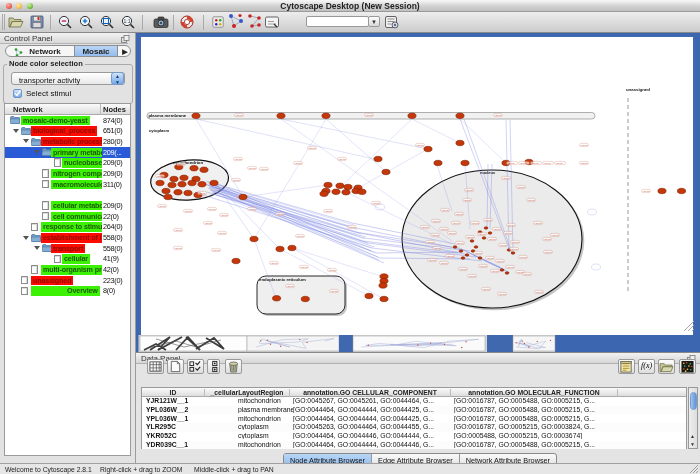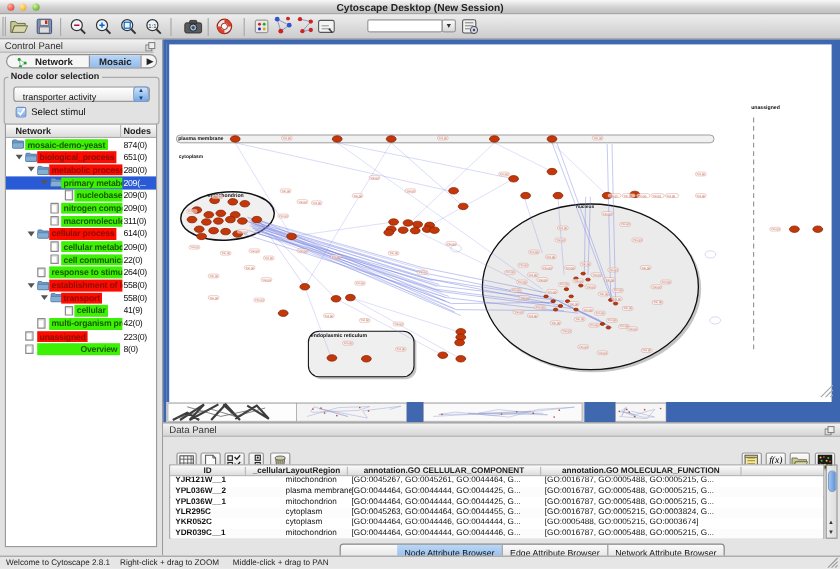--- a/index.html
+++ b/index.html
@@ -48,32 +48,32 @@
 #netwin{left:3px;top:2px;width:556px;height:300px;background:#fff;border:2px solid #3e68b2;border-bottom:none;}
 #nettitle{left:0;top:0;width:552px;height:10px;background:linear-gradient(#f4f4f4,#c6c6c6);border-bottom:1px solid #909090;border-radius:4px 4px 0 0;}
 #nettitle span{position:absolute;left:0;top:0.5px;width:100%;text-align:center;font-size:7.5px;font-weight:bold;color:#222;}
 .ntl{width:5px;height:5px;border-radius:50%;top:2.5px;}
 
 #strip{left:0px;top:302px;width:564px;height:17px;background:#c9c9c9;}
 
 #dpanel{left:136px;top:352px;width:564px;height:111px;background:#e4e4e4;border-top:1px solid #888;}
 #dphead{left:0;top:0;width:564px;height:11px;background:linear-gradient(#f2f2f2,#d6d6d6);border-bottom:1px solid #b0b0b0;}
 #dphead span{position:absolute;left:5px;top:1px;font-size:8px;color:#333;}
-.dbtn{position:absolute;top:24px;width:17px;height:15px;background:linear-gradient(#fdfdfd,#dddddd);border:1px solid #999;border-radius:2px;}
+.dbtn{position:absolute;top:6px;width:17px;height:15px;background:linear-gradient(#fdfdfd,#dddddd);border:1px solid #999;border-radius:2px;}
 #dtable{left:5px;top:34px;width:546px;height:62px;background:#fff;border:1px solid #999;}
 #dthead{position:absolute;left:0;top:0;width:544px;height:9px;background:linear-gradient(#fbfbfb,#ddd);border-bottom:1px solid #aaa;}
 .th{position:absolute;top:0.5px;font-size:6.8px;font-weight:bold;color:#222;text-align:center;border-right:1px solid #bbb;height:8px;}
 .td{position:absolute;font-size:6.8px;color:#111;white-space:nowrap;overflow:hidden;}
 .drow{position:absolute;left:0;width:544px;height:8.7px;}
 #dscroll{left:552px;top:34px;width:10px;height:62px;background:linear-gradient(90deg,#eee,#ddd);border:1px solid #999;}
 #dthumb{position:absolute;left:1px;top:4px;width:7px;height:18px;background:linear-gradient(90deg,#9ec3ef,#5f94d8);border-radius:4px;border:1px solid #7a9cc9;}
 
 #dtabs{left:147px;top:100px;height:14px;border:1px solid #8a8a8a;border-radius:3px;background:linear-gradient(#fafafa,#e2e2e2);overflow:hidden;}
 .dtab{float:left;height:14px;line-height:13px;font-size:7.3px;color:#111;padding:0 6px;border-right:1px solid #999;}
-#dtab1{background:linear-gradient(#b9d6f6,#8cb8ec);margin-left:47px;}
+#dtab1{background:linear-gradient(#b9d6f6,#8cb8ec);}
 
 #statusbar{left:0;top:463px;width:700px;height:11px;background:#e6e6e6;border-top:1px solid #a0a0a0;font-size:6.8px;color:#222;}
 #statusbar span{position:absolute;top:2px;}
 svg{position:absolute;}
 </style></head>
 <body>
 
 <div class="abs" id="titlebar"></div>
 <div class="abs" id="apptitle">Cytoscape Desktop (New Session)</div>
 <div class="abs tl" style="left:6px;background:radial-gradient(circle at 35% 30%,#ffb3a8,#ec5f54 60%,#b33b30);"></div>
@@ -244,29 +244,20 @@
       </div>
       <div class="trow" style="top:64.4px;">
         <i class="file" style="left:37px;"></i>
         <span class="lbl g" style="left:46px;max-width:51px;">nitrogen compo</span>
         <span class="cnt">209(0)</span>
       </div>
       <div class="trow" style="top:75.1px;">
         <i class="file" style="left:37px;"></i>
         <span class="lbl g" style="left:46px;max-width:51px;">macromolecule</span>
         <span class="cnt">311(0)</span>
-      </div>
-      <div class="trow" style="top:85.8px;">
-        <i class="arw" style="left:18px;"></i>
-        <svg class="fold" style="left:26px;" width="10" height="8" viewBox="0 0 10 8">
-          <path d="M0.5 1.5 q0-1 1-1 l2.2 0 l1 1 l4.3 0 q1 0 1 1 l0 4 q0 1 -1 1 l-7.5 0 q-1 0 -1-1 z" fill="#6d9cc8" stroke="#4a709a" stroke-width="0.7"></path>
-          <path d="M0.5 3 l9 0 l0 3.5 q0 1 -1 1 l-7.5 0 q-1 0 -1-1 z" fill="#85aed4" stroke="#4a709a" stroke-width="0.5"></path>
-        </svg>
-        <span class="lbl r" style="left:36px;max-width:61px;">cellular process</span>
-        <span class="cnt">614(0)</span>
       </div>
       <div class="trow" style="top:96.4px;">
         <i class="file" style="left:37px;"></i>
         <span class="lbl g" style="left:46px;max-width:51px;">cellular metabo</span>
         <span class="cnt">209(0)</span>
       </div>
       <div class="trow" style="top:107.1px;">
         <i class="file" style="left:37px;"></i>
         <span class="lbl g" style="left:46px;max-width:51px;">cell communicat</span>
         <span class="cnt">22(0)</span>

